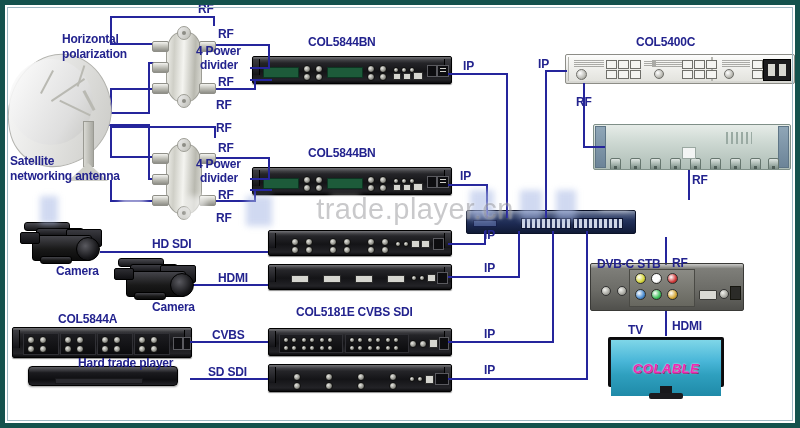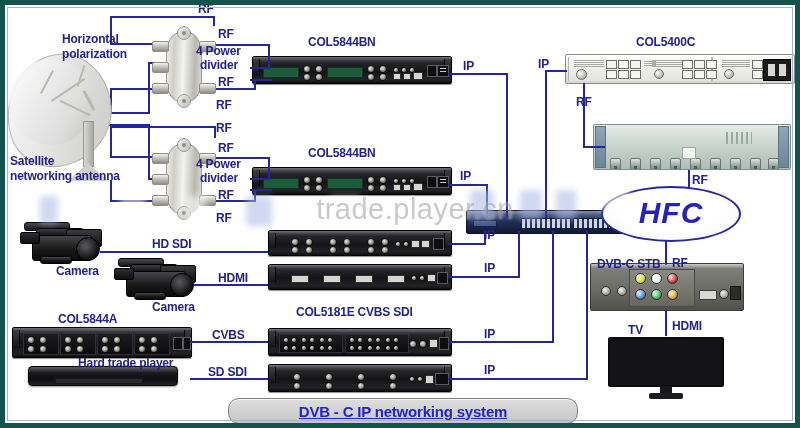--- a/index.html
+++ b/index.html
@@ -592,23 +592,20 @@
     <div class="fcon" style="left:56px;bottom:-3px;"></div>
     <div class="fcon" style="left:76px;bottom:-3px;"></div>
     <div class="fcon" style="left:96px;bottom:-3px;"></div>
     <div class="fcon" style="left:116px;bottom:-3px;"></div>
     <div class="fcon" style="left:136px;bottom:-3px;"></div>
     <div class="fcon" style="left:156px;bottom:-3px;"></div>
     <div class="fcon" style="left:174px;bottom:-3px;"></div>
     <div style="position:absolute;left:88px;top:22px;width:12px;height:10px;background:#f3f5f4;border:1px solid #9aa8a1;"></div>
   </div>
 
-  <div class="hfc" style="left:601px;top:186px;width:136px;height:52px;">
-    <span>HFC</span>
-  </div>
 
   <div class="switch" style="left:466px;top:210px;width:168px;height:22px;">
     <div class="sheen"></div>
     <div class="portblk" style="left:54px;top:7px;width:48px;height:9px;"></div>
     <div class="portblk" style="left:106px;top:7px;width:48px;height:9px;"></div>
     <div style="position:absolute;left:6px;top:9px;width:22px;height:5px;background:#47588a;border:1px solid #16204a;"></div>
   </div>
 
   <div class="cam" style="left:14px;top:222px;width:92px;height:42px;">
     <div class="mic" style="left:10px;top:0px;width:44px;height:7px;"></div>
@@ -759,20 +756,23 @@
     <div class="rca" style="left:44px;top:25px;background:radial-gradient(circle at 35% 35%,#fff,#4a8cd0 60%,#23486e);"></div>
     <div class="rca" style="left:60px;top:25px;background:radial-gradient(circle at 35% 35%,#fff,#3dbf5a 60%,#1c6b2e);"></div>
     <div class="rca" style="left:76px;top:25px;background:radial-gradient(circle at 35% 35%,#fff,#d6a93a 60%,#7d6016);"></div>
     <div class="hdmi" style="left:108px;top:26px;width:16px;height:8px;"></div>
     <div class="fjack" style="left:128px;top:25px;"></div>
     <div style="position:absolute;left:139px;top:22px;width:9px;height:12px;background:#2b2b28;border:1px solid #16160f;"></div>
   </div>
 
   <div class="tv" style="left:608px;top:337px;width:116px;height:62px;">
     <div class="bez"></div>
+    <div class="scr">
+      <div class="logo">COLABLE</div>
+    </div>
     <div class="neck"></div>
     <div class="stand"></div>
   </div>
 
   <div class="lbl s12" style="left:62px;top:33px;">Horizontal</div>
   <div class="lbl s12" style="left:62px;top:48px;">polarization</div>
 
   <div class="lbl s12" style="left:10px;top:155px;">Satellite</div>
   <div class="lbl s12" style="left:10px;top:170px;">networking antenna</div>
 
@@ -830,19 +830,16 @@
   <div class="streak blue" style="left:246px;top:196px;width:26px;height:30px;"></div>
   <div class="streak" style="left:330px;top:196px;width:30px;height:28px;"></div>
   <div class="streak blue" style="left:470px;top:190px;width:24px;height:30px;"></div>
   <div class="streak blue" style="left:520px;top:190px;width:22px;height:30px;"></div>
   <div class="streak blue" style="left:556px;top:190px;width:20px;height:30px;"></div>
   <div class="streak" style="left:600px;top:186px;width:30px;height:24px;"></div>
   <div class="streak blue" style="left:40px;top:196px;width:18px;height:28px;"></div>
 
   <div id="watermark">trade.player.cn</div>
 
-  <div id="caption">
-    <span>DVB - C IP networking system</span>
-  </div>
 
   <div id="innerline"></div>
   <div id="frame"></div>
 </div>
 
 </body></html>

